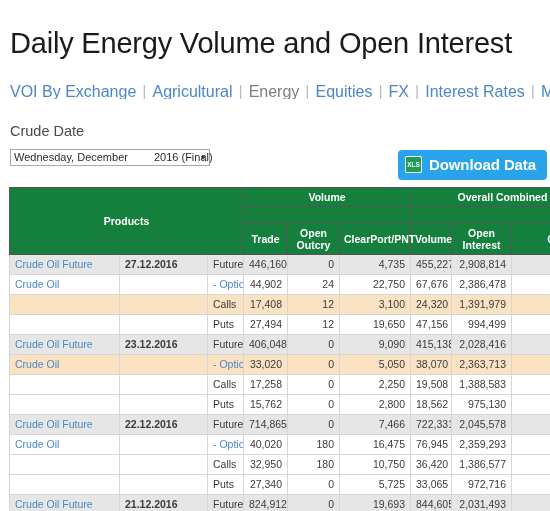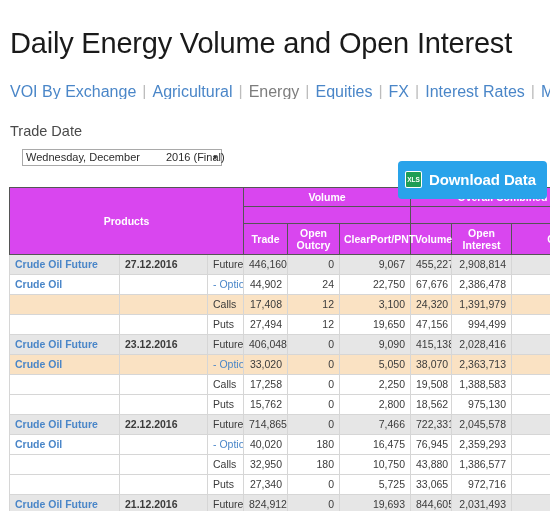--- a/index.html
+++ b/index.html
@@ -22,35 +22,35 @@
   .nav a{color:#4a86c8;text-decoration:none;}
   .nav a.current{color:#7d7d7d;}
   .nav .sep{color:#bcbcbc;padding:0 6px;}
   .nav .cut{display:inline-block;width:6px;overflow:hidden;vertical-align:bottom;}
 
   .trade-date-label{
     font-size:14.5px;color:#4a4a4a;padding:22px 0 0 10px;line-height:20px;font-weight:400;
   }
   .row-controls{position:relative;height:46px;}
   .date-select{
-    position:absolute;left:22px;top:8px;
+    position:absolute;left:10px;top:8px;
     width:200px;height:17px;
     border:1px solid #a9a9a9;background:#ffffff;
     font-family:"Liberation Sans", sans-serif;font-size:11px;color:#2b2b2b;
     box-sizing:border-box;padding:0 0 0 3px;
     display:flex;align-items:center;
   }
   .date-select .dtxt{flex:0 0 auto;}
   .date-select .gap{flex:0 0 auto;width:26px;}
   .date-select .arrow{position:absolute;right:4px;top:4px;font-size:8px;color:#333;line-height:8px;}
 
   .download-btn{
-    position:absolute;right:3px;top:20px;
+    position:absolute;right:3px;top:9px;
     background:#29a3ea;border-radius:4px;
-    height:38px;display:flex;align-items:center;padding:0 11px 0 7px;
+    height:30px;display:flex;align-items:center;padding:0 11px 0 7px;
     cursor:pointer;
   }
   .xls-icon{
     width:17px;height:17px;background:#ffffff;border-radius:2px;
     display:flex;align-items:center;justify-content:center;margin-right:7px;
     position:relative;
   }
   .xls-icon .xbox{
     width:15px;height:15px;background:#1f9d55;border-radius:1px;
     color:#ffffff;font-size:6.5px;font-weight:bold;
@@ -60,53 +60,53 @@
   .download-btn .dl-label{
     color:#ffffff;font-size:15px;font-weight:bold;line-height:16px;letter-spacing:-0.1px;
   }
 
   .table-wrap{padding:0 0 0 9px;}
   table.voi{
     border-collapse:collapse;width:612px;table-layout:fixed;
     font-size:10.5px;
   }
   table.voi th{
-    background:#d946ef;color:#ffffff;font-weight:bold;
+    background:#15803d;color:#ffffff;font-weight:bold;
     border:1px solid #555555;
     font-size:10.5px;padding:3px 4px;line-height:12px;
     text-align:center;vertical-align:middle;
   }
   table.voi th.products-head{vertical-align:middle;}
   table.voi th.blank-head{height:16px;padding:0;}
   table.voi td{
     border:1px solid #d6d6d6;
     padding:3px 5px;line-height:13px;height:13px;
     font-size:10.5px;color:#3b3b3b;vertical-align:middle;
     white-space:nowrap;overflow:hidden;
   }
   td.num{text-align:right;}
-  td.prod{text-align:left;color:#4a86c8;font-weight:bold;}
+  td.prod{text-align:left;color:#4a86c8;}
   td.datecell{text-align:left;font-weight:bold;color:#111111;font-size:10px;}
   td.typecell{text-align:left;color:#3b3b3b;}
   td.typecell a{color:#4a86c8;text-decoration:none;}
   tr.gray td{background:#e6e6e6;}
   tr.plain td{background:#ffffff;}
   tr.hl td{background:#fae2c3;}
   td.prod a{color:#4a86c8;text-decoration:none;}
 </style>
 </head>
 <body>
 
 <div class="topbar"></div>
 
 <h1 class="page-title">Daily Energy Volume and Open Interest</h1>
 
 <div class="nav" id="nav-host"><a href="#">VOI By Exchange</a><span class="sep">|</span><a href="#">Agricultural</a><span class="sep">|</span><a href="#" class="current">Energy</a><span class="sep">|</span><a href="#">Equities</a><span class="sep">|</span><a href="#">FX</a><span class="sep">|</span><a href="#">Interest Rates</a><span class="sep">|</span><a href="#">Metals</a><span class="sep">|</span><a href="#">Real Estate</a><span class="sep">|</span><a href="#" class="cut">V</a></div>
 
-<div class="trade-date-label">Trade Date</div>
+<div class="trade-date-label">Crude Date</div>
 
 <div class="row-controls">
   <div class="date-select">
     <span class="dtxt">Wednesday, December</span>
     <span class="gap"></span>
     <span class="dtxt">2016 (Final)</span>
     <span class="arrow">▾</span>
   </div>
 
   <div class="download-btn">
@@ -149,21 +149,21 @@
         <th>Change</th>
       </tr>
     </thead>
     <tbody id="tbody-host">
         <tr class="gray">
           <td class="prod"><a href="#">Crude Oil Future</a></td>
           <td class="datecell">27.12.2016</td>
           <td class="typecell">Futures</td>
           <td class="num">446,160</td>
           <td class="num">0</td>
-          <td class="num">9,067</td>
+          <td class="num">4,735</td>
           <td class="num">455,227</td>
           <td class="num">2,908,814</td>
           <td class="num">12,012</td>
         </tr>
         <tr class="plain">
           <td class="prod"><a href="#">Crude Oil</a></td>
           <td class="datecell"></td>
           <td class="typecell"><a href="#">- Options</a></td>
           <td class="num">44,902</td>
           <td class="num">24</td>
@@ -260,21 +260,21 @@
           <td class="num">2,359,293</td>
           <td class="num">14,451</td>
         </tr>
         <tr class="plain">
           <td class="prod"></td>
           <td class="datecell"></td>
           <td class="typecell">Calls</td>
           <td class="num">32,950</td>
           <td class="num">180</td>
           <td class="num">10,750</td>
-          <td class="num">43,880</td>
+          <td class="num">36,420</td>
           <td class="num">1,386,577</td>
           <td class="num">7,205</td>
         </tr>
         <tr class="plain">
           <td class="prod"></td>
           <td class="datecell"></td>
           <td class="typecell">Puts</td>
           <td class="num">27,340</td>
           <td class="num">0</td>
           <td class="num">5,725</td>

